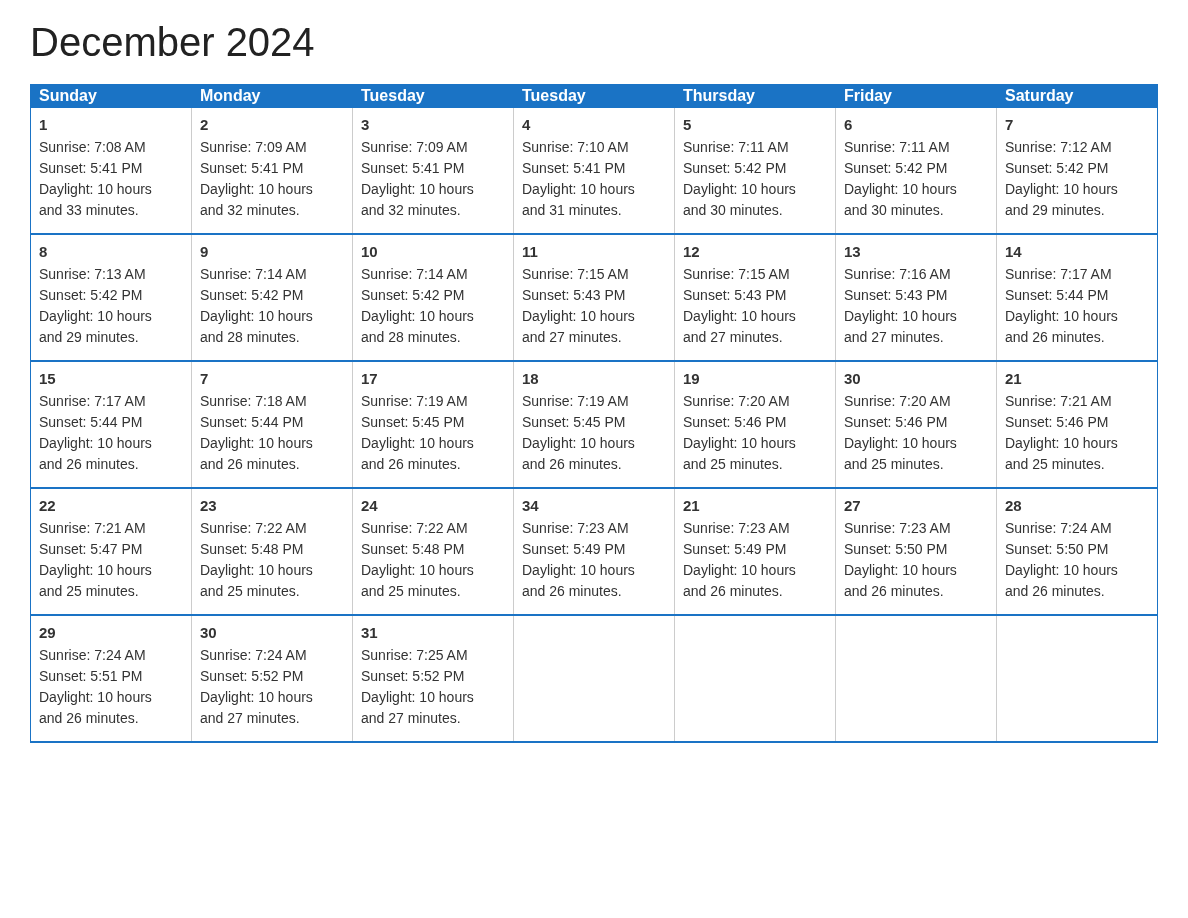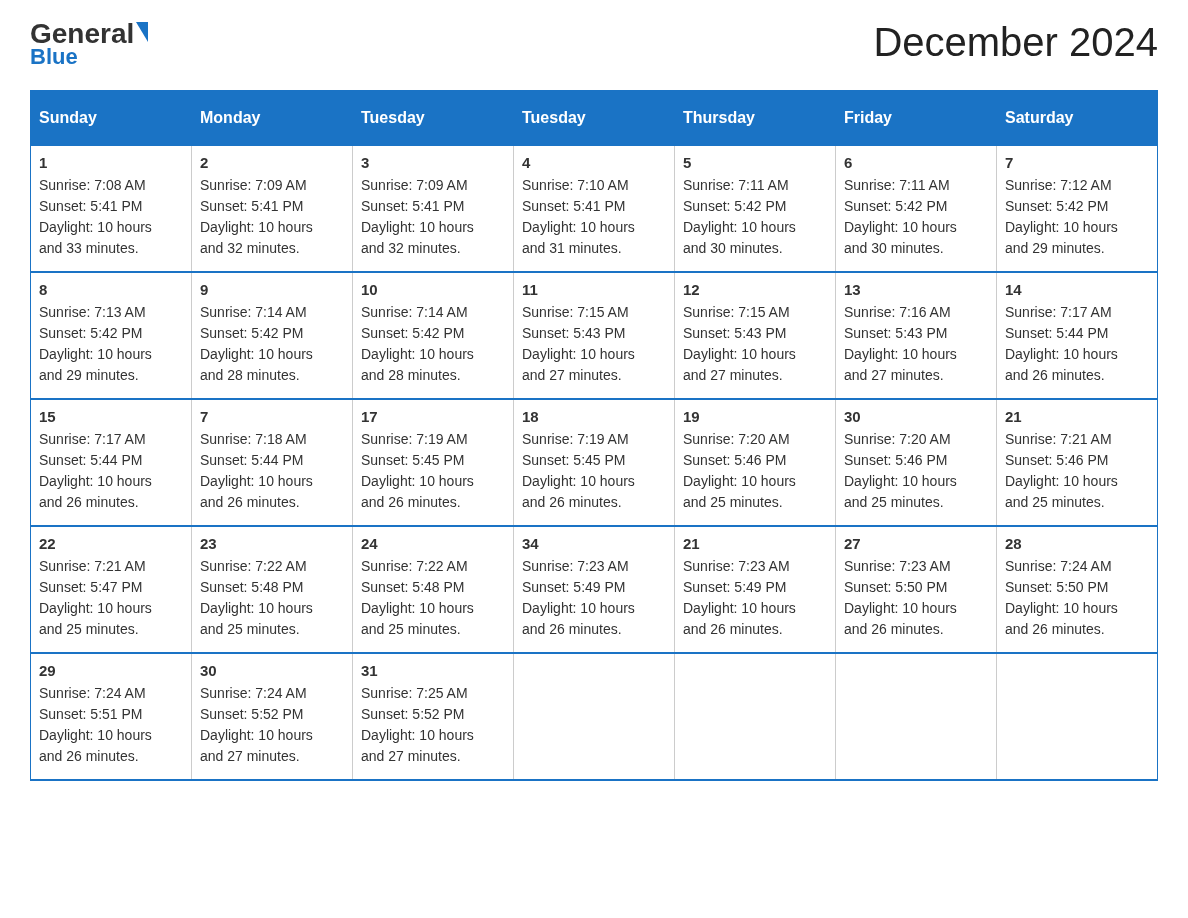--- a/index.html
+++ b/index.html
@@ -62,21 +62,21 @@
     table {
       width: 100%;
       border-collapse: collapse;
       table-layout: fixed;
     }
     thead tr {
       background-color: #1a73c5;
       color: #fff;
     }
     thead th {
-      padding: 18px 8px;
+      padding: 2px 8px;
       font-size: 16px;
       font-weight: bold;
       text-align: left;
       border: 1px solid #1a73c5;
     }
     tbody tr {
       border-bottom: 2px solid #1a73c5;
     }
     tbody td {
       vertical-align: top;
@@ -105,27 +105,20 @@
       color: #333;
     }
     .empty-cell {
       background: #fff;
     }
   </style>
 </head>
 <body>
 
 <div class="header">
-  <div class="logo">
-    <div class="logo-general">
-      <span>General</span>
-      <span class="arrow"></span>
-    </div>
-    <div class="logo-blue">Blue</div>
-  </div>
   <div class="title-section">
     <div class="month-title">December 2024</div>
   </div>
 </div>
 
 <table>
   <thead>
     <tr>
       <th><span>Sunday</span></th>
       <th><span>Monday</span></th>

